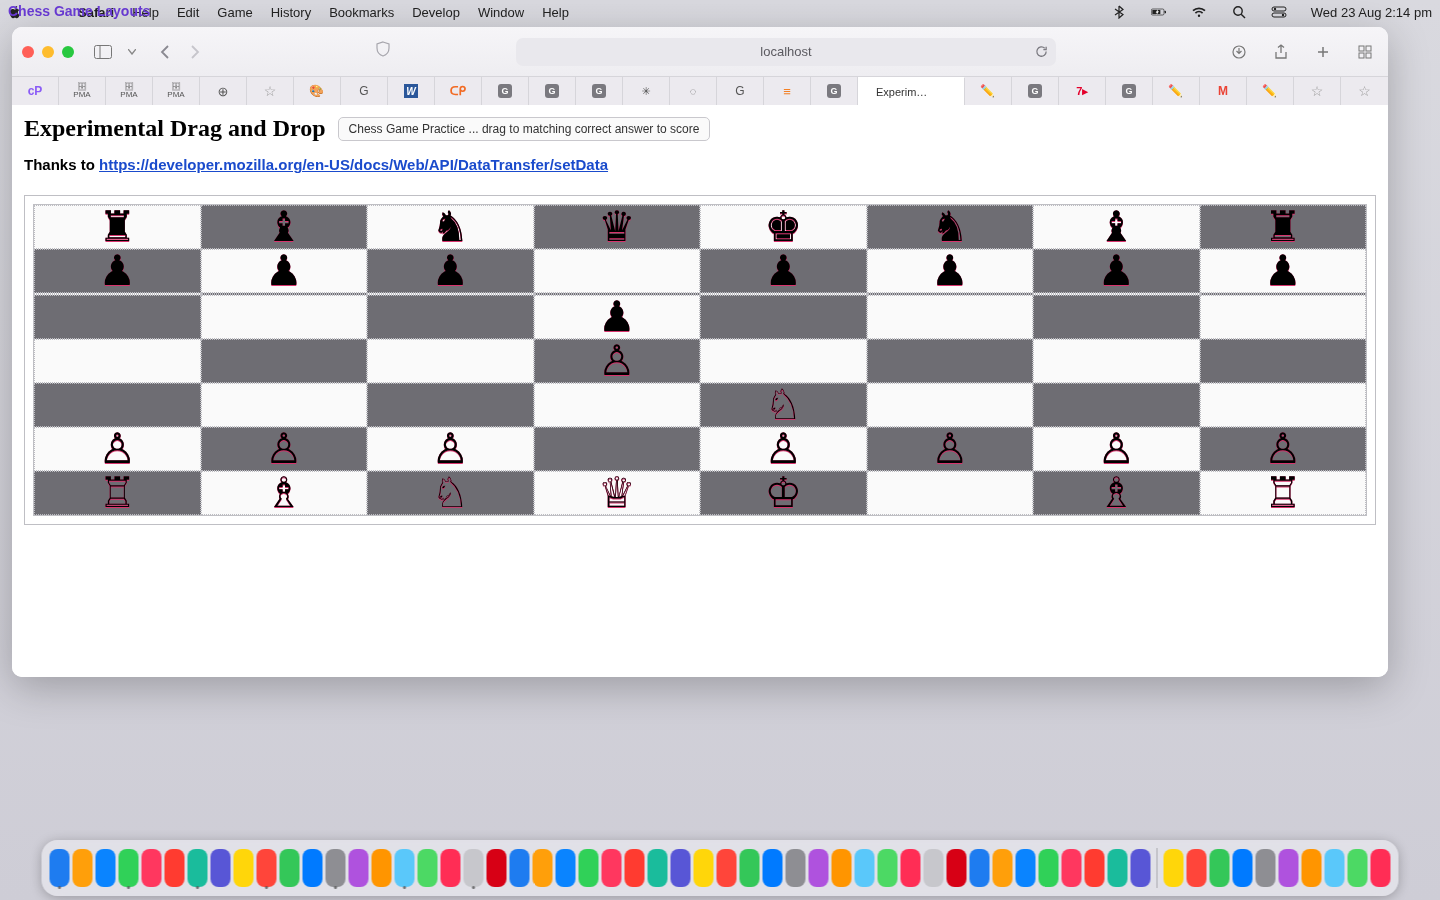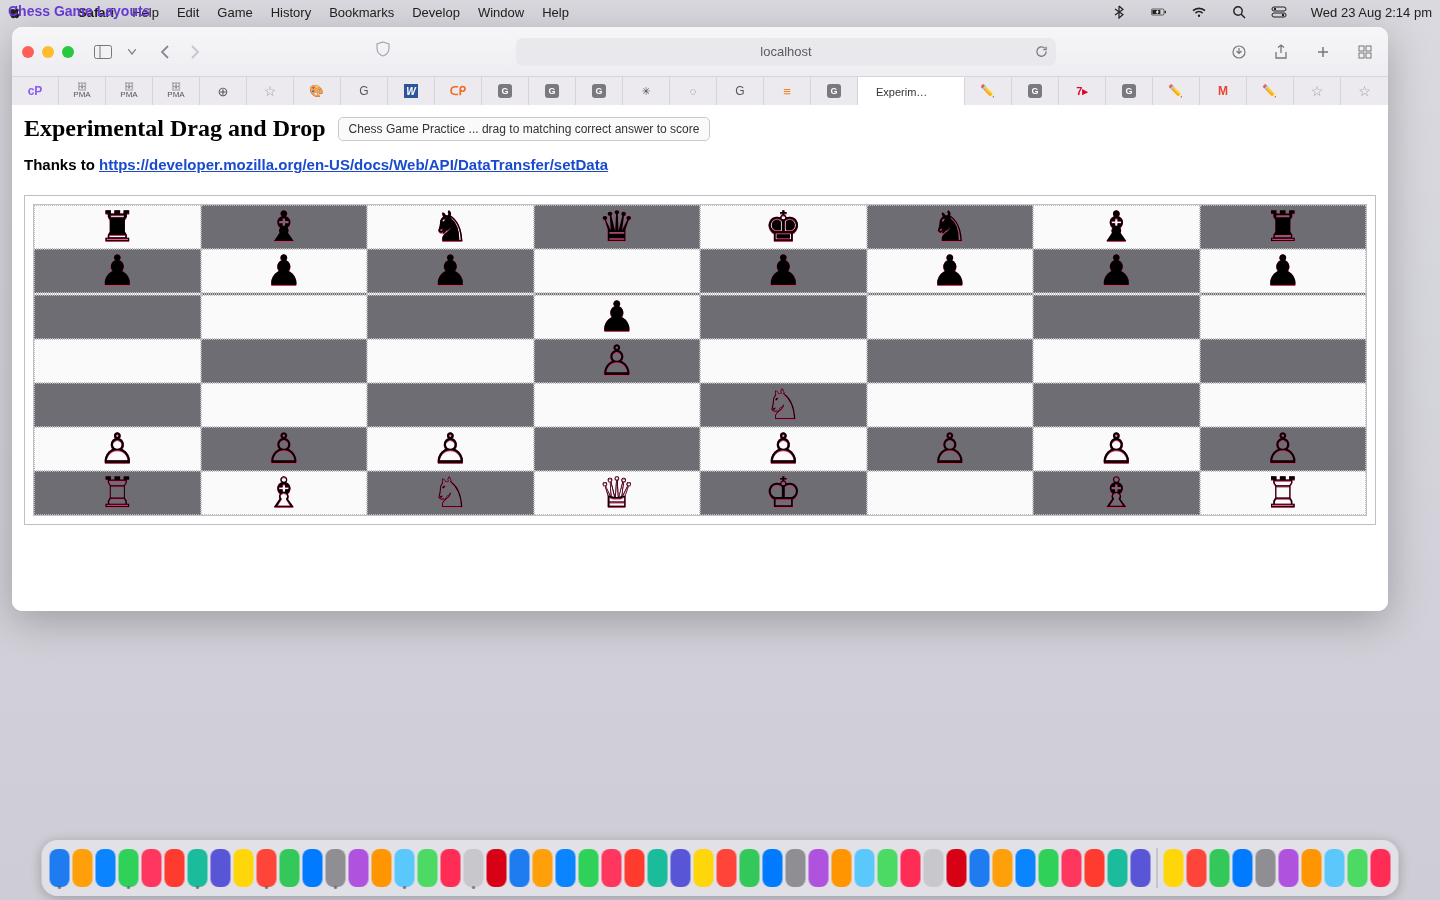--- a/index.html
+++ b/index.html
@@ -9,21 +9,21 @@
   
   .menubar { height: 24px; background: rgba(250,250,252,0.0); display:flex; align-items:center; padding:0 8px; font-size:13px; color:#222; }
   .menubar .apple { width:16px; margin-right:10px; }
   .menubar .menus { display:flex; gap:18px; }
   .menubar .menus span:first-child { font-weight:600;padding-left:44px; }
   .menubar .right { margin-left:auto; display:flex; align-items:center; gap:24px; }
   .menubar .ico { width:16px; height:16px; display:inline-flex; align-items:center; justify-content:center; }
   .bg-text { position:absolute; top:3px; left:8px; color:#6a3bd6; font-weight:600; font-size:14px; z-index:0; }
 
   
-  .safari { position:absolute; top:27px; left:12px; width:1376px; height:584px; background:#fff; border-radius:10px; box-shadow:0 10px 40px rgba(0,0,0,0.25); overflow:hidden; display:flex; flex-direction:column; }
+  .safari { position:absolute; top:27px; left:12px; width:1376px; height:650px; background:#fff; border-radius:10px; box-shadow:0 10px 40px rgba(0,0,0,0.25); overflow:hidden; display:flex; flex-direction:column; }
   .chrome-top { height:50px; background:linear-gradient(#f6f5f8,#eeedf1); border-bottom:1px solid #d6d5da; display:flex; align-items:center; padding:0 10px; gap:10px; }
   .traffic { display:flex; gap:8px; margin-right:6px; }
   .dot { width:12px; height:12px; border-radius:50%; }
   .dot.r{background:#ff5f57;} .dot.y{background:#febc2e;} .dot.g{background:#28c840;}
   .tb-btn { width:26px; height:22px; border-radius:5px; display:inline-flex; align-items:center; justify-content:center; color:#6d6c74; }
   .chevpair { display:flex; gap:4px; margin-left:4px; }
   .addrwrap { flex:1; display:flex; justify-content:center; }
   .addressbar { width:540px; height:28px; background:#e9e8ed; border-radius:7px; display:flex; align-items:center; justify-content:center; position:relative; font-size:13px; color:#5b5a60; }
   .addressbar .reload { position:absolute; right:8px; color:#7b7a81; }
   .tb-right { display:flex; gap:16px; color:#6d6c74; margin-left:8px; }

